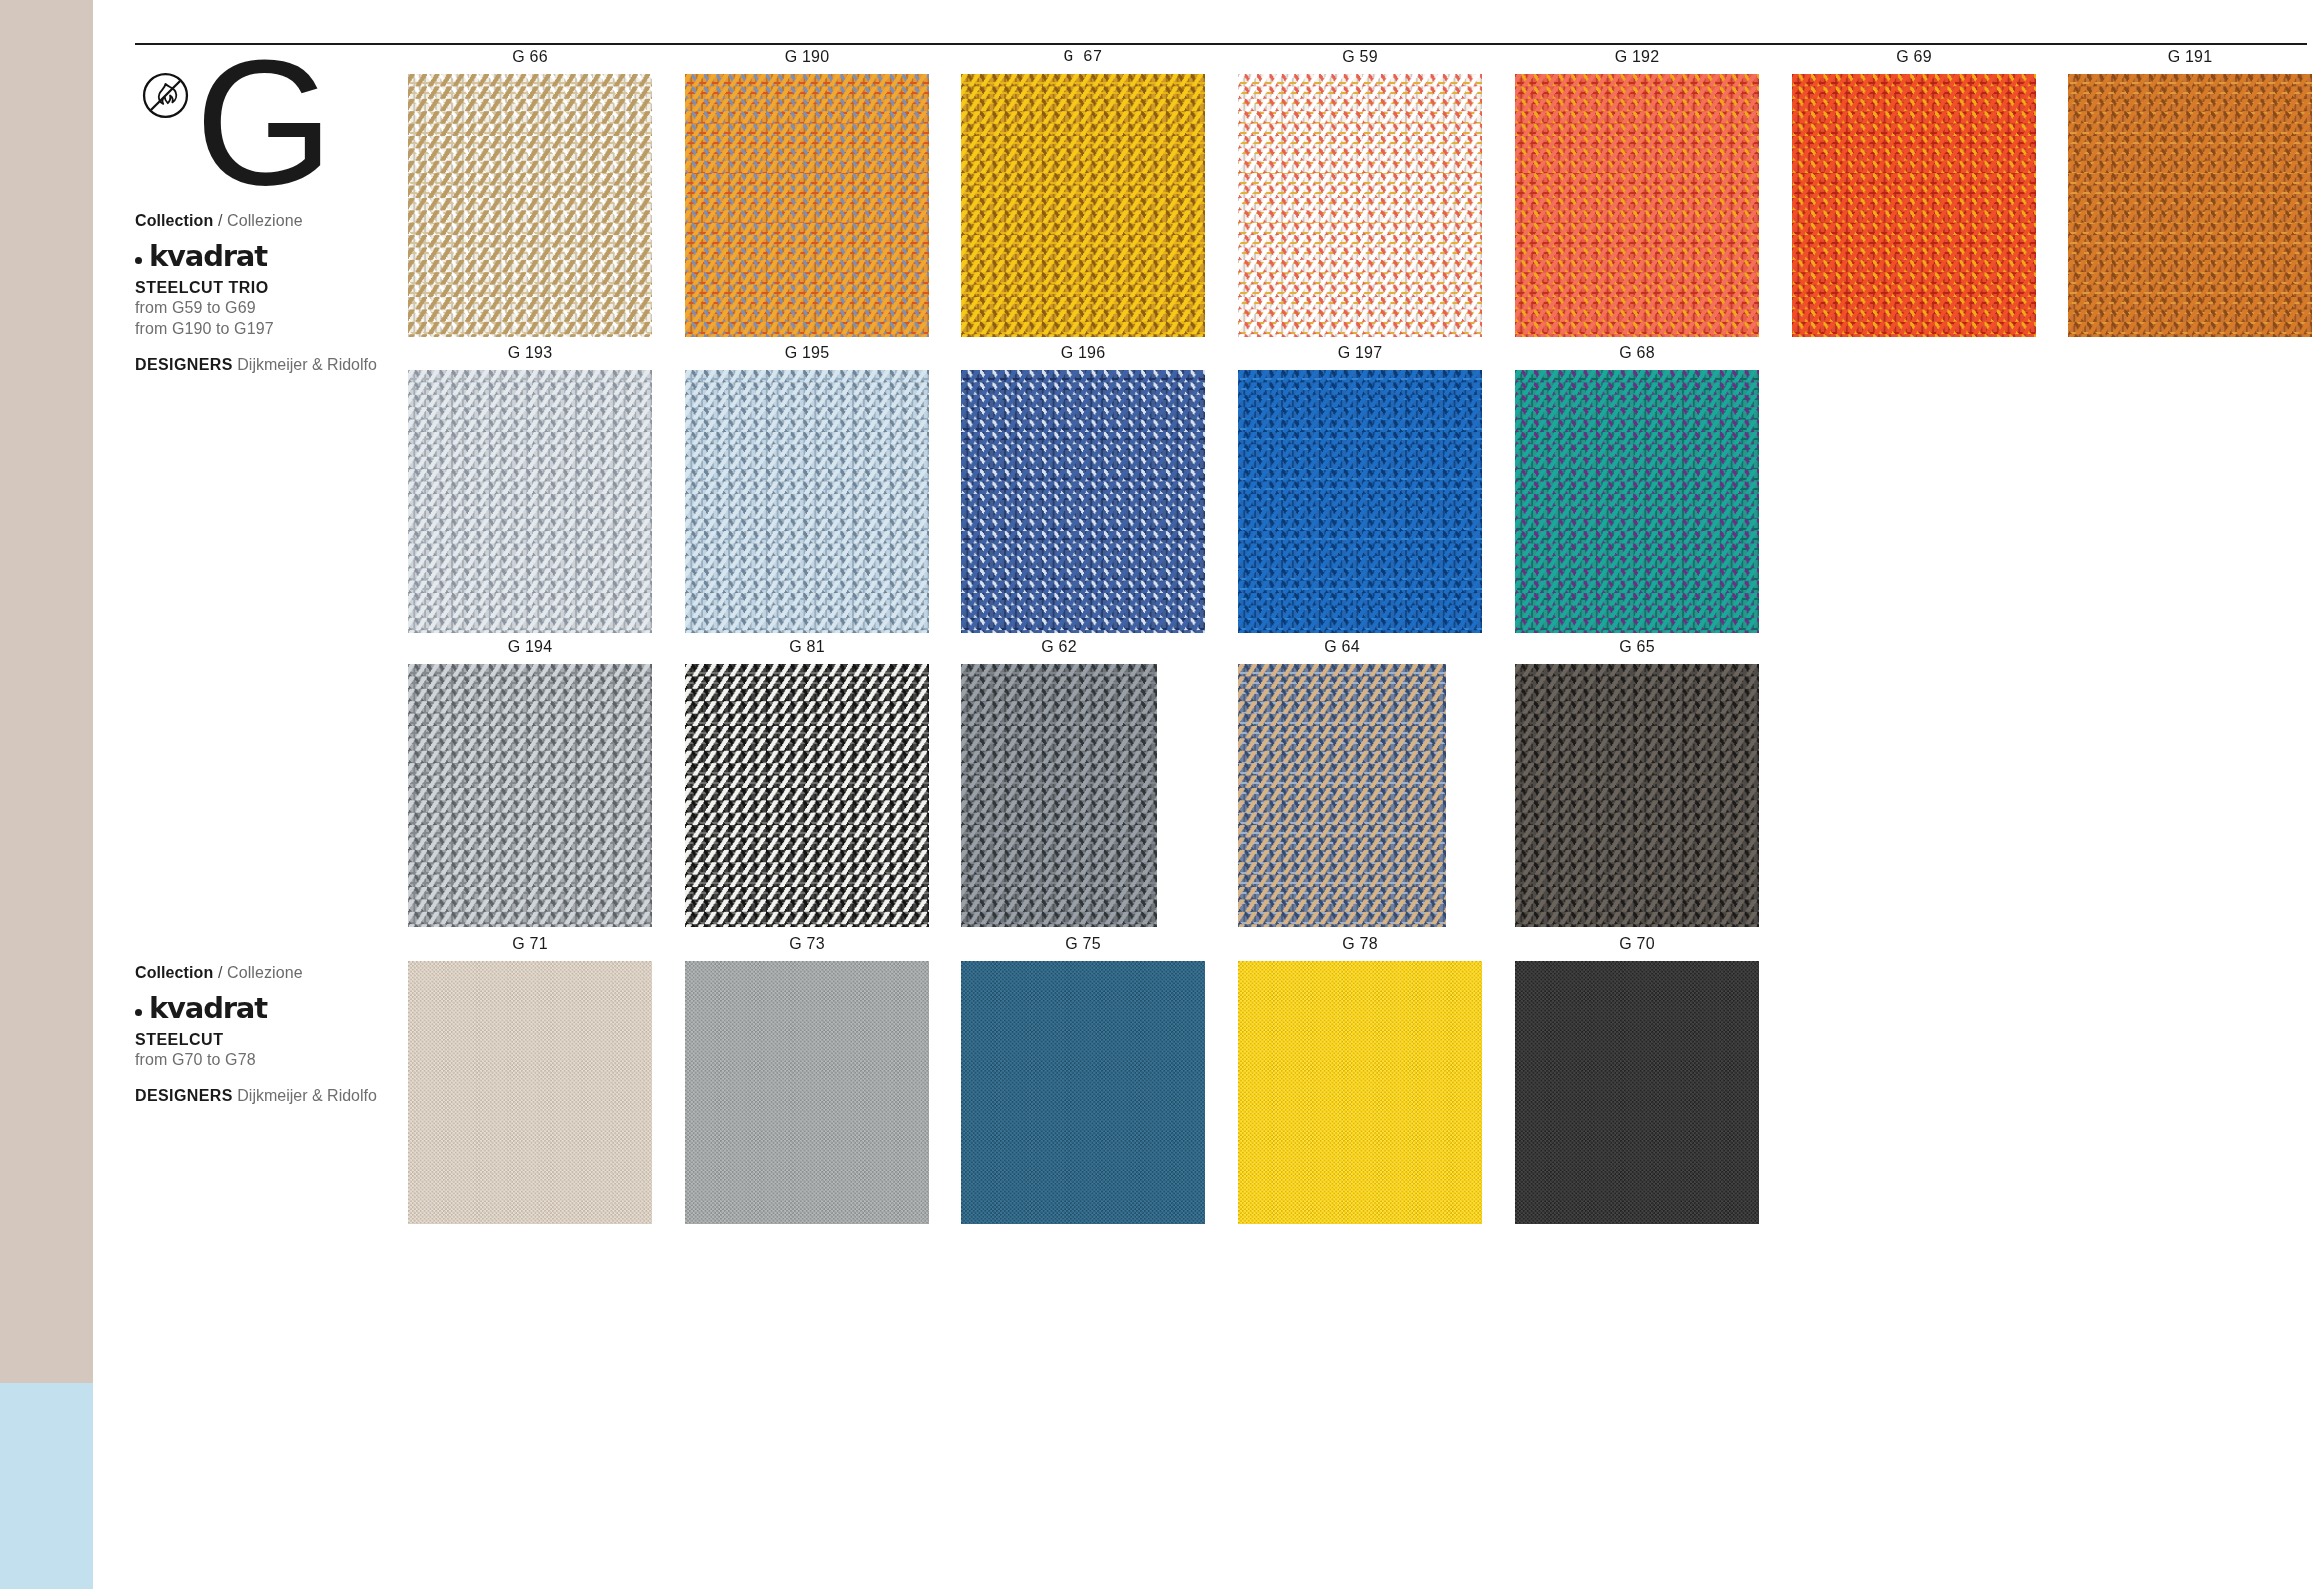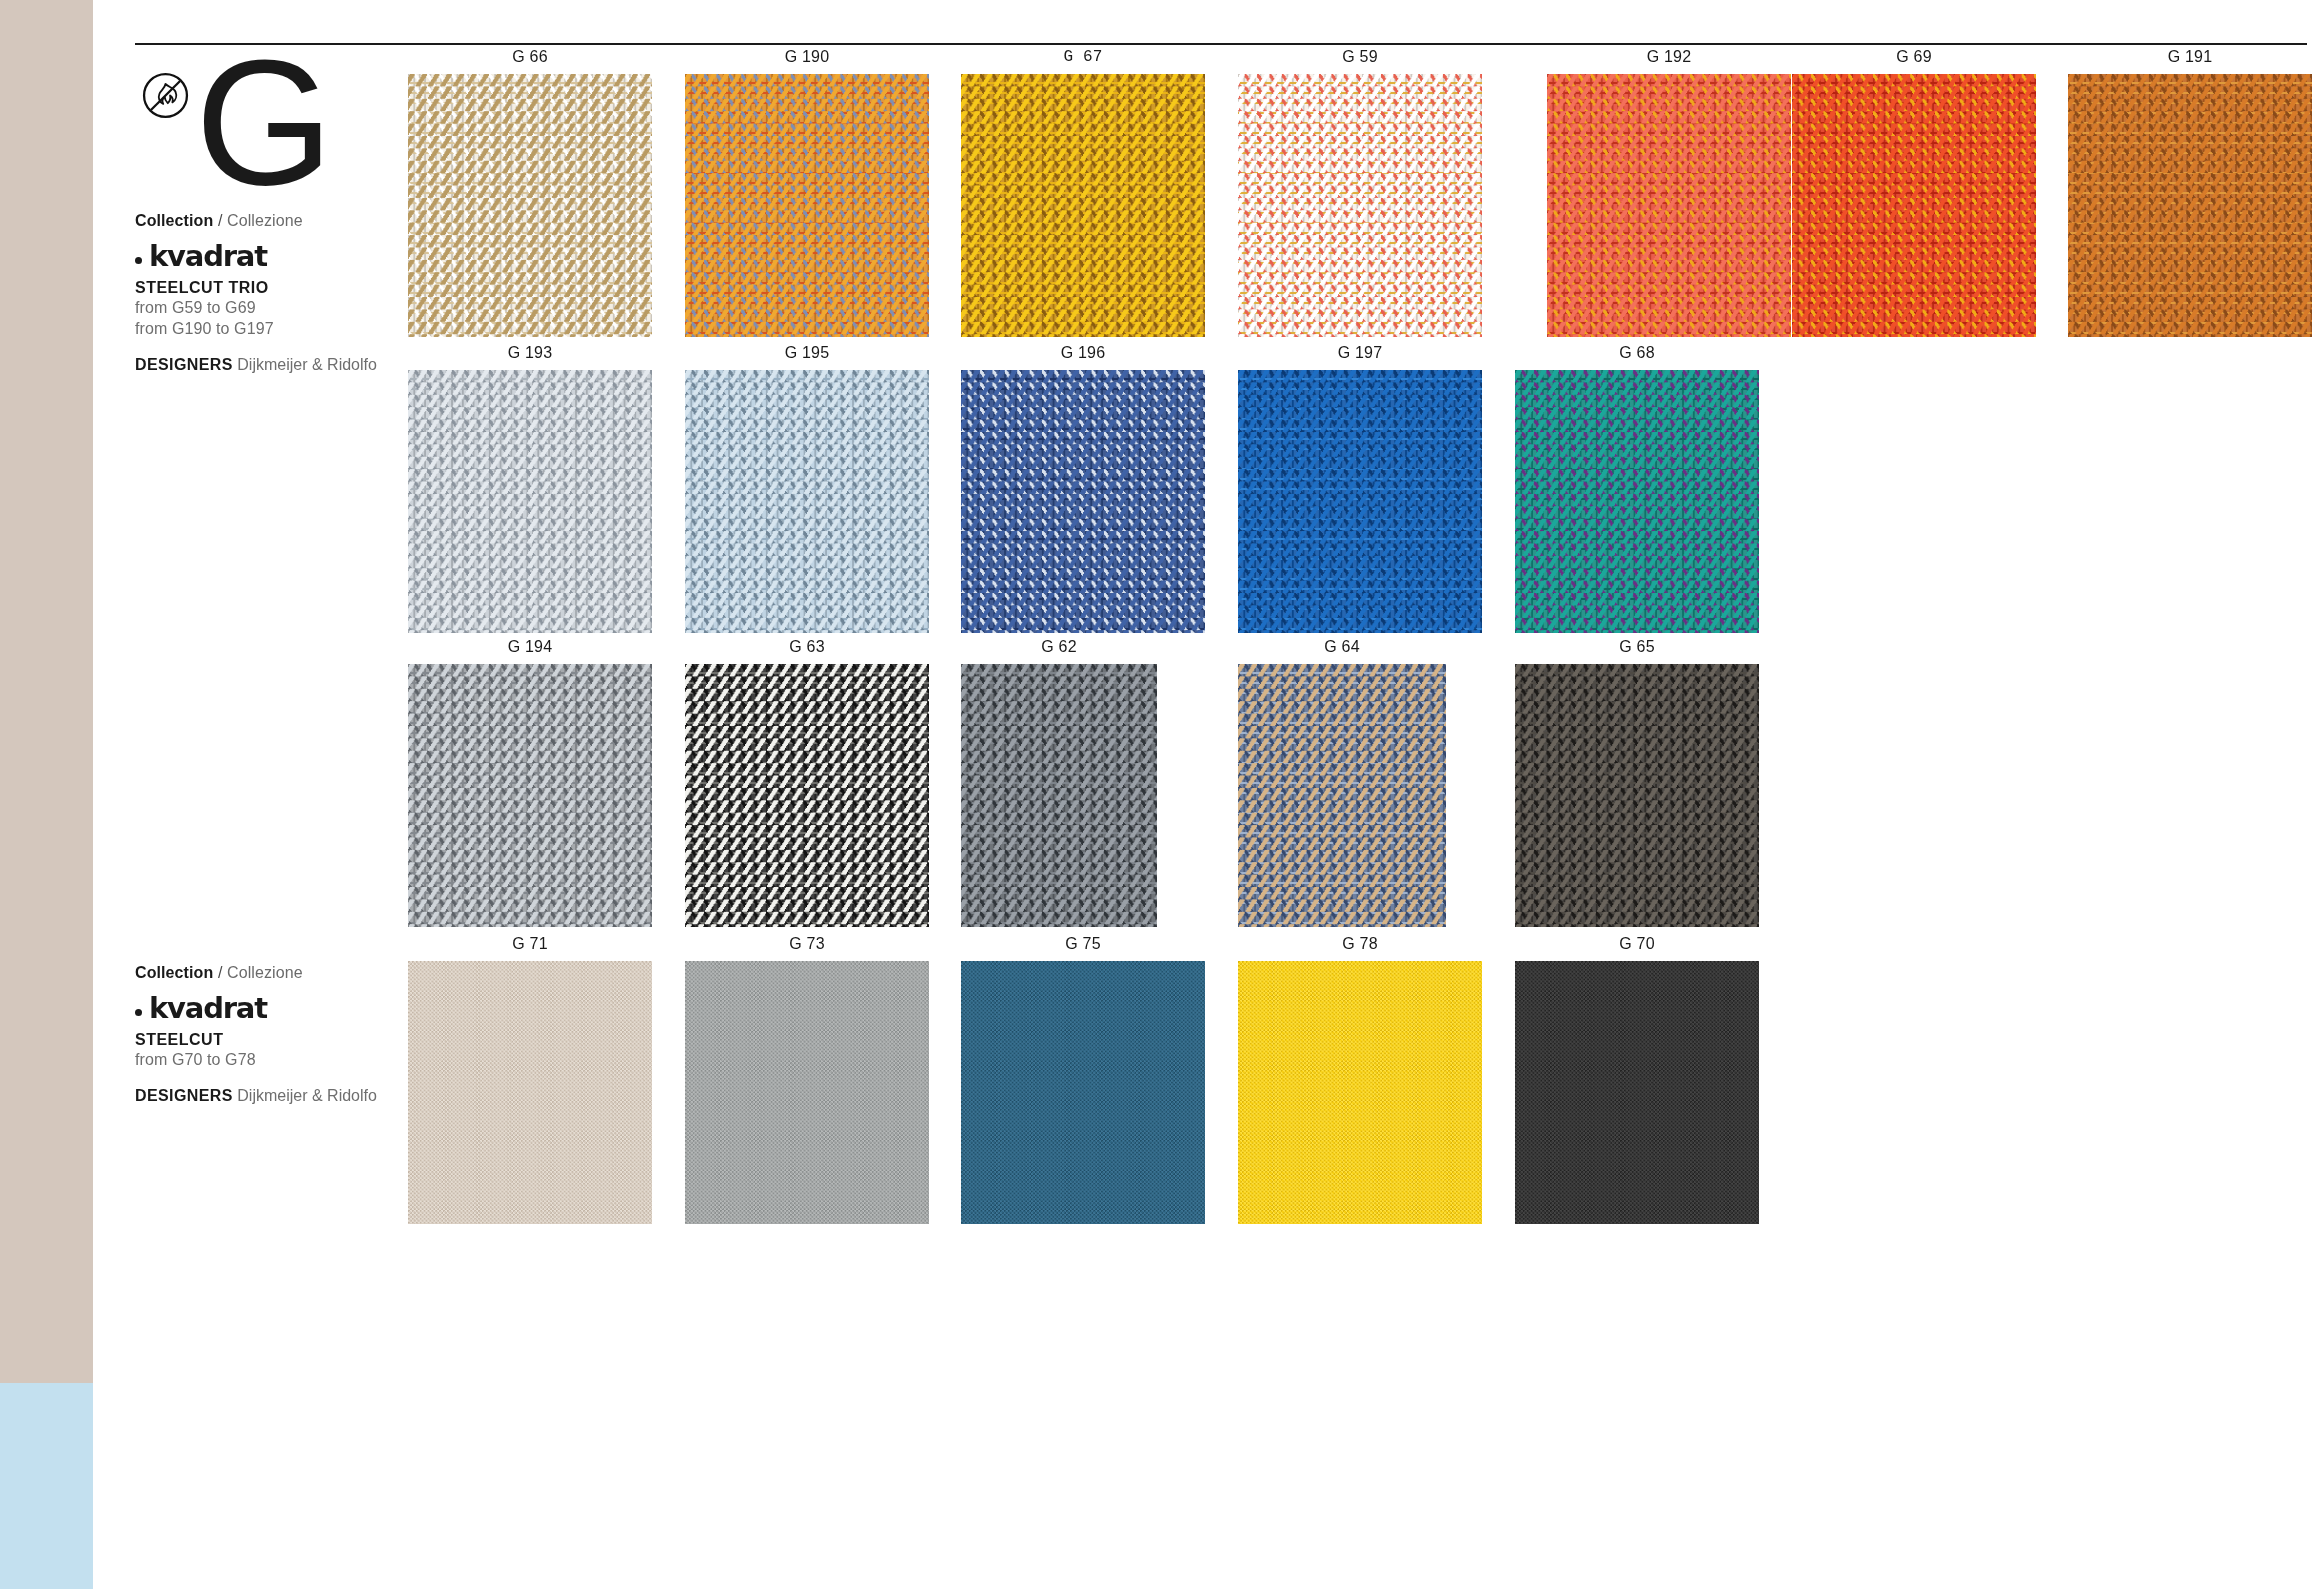--- a/index.html
+++ b/index.html
@@ -216,21 +216,21 @@
       <div class="swatch-tile" style="top: 25.5px; height: 263px; background-color: rgb(224, 138, 38); background-image: repeating-linear-gradient(-58deg, rgb(240, 168, 48) 0px, rgb(240, 168, 48) 4.6px, rgba(0, 0, 0, 0) 4.6px, rgba(0, 0, 0, 0) 10.8px), repeating-linear-gradient(58deg, rgb(125, 143, 181) 0px, rgb(125, 143, 181) 3.1px, rgba(0, 0, 0, 0) 3.1px, rgba(0, 0, 0, 0) 10.8px), repeating-linear-gradient(0deg, rgb(217, 84, 31) 0px, rgb(217, 84, 31) 2.3px, rgba(0, 0, 0, 0) 2.3px, rgba(0, 0, 0, 0) 10px), repeating-linear-gradient(90deg, rgba(0, 0, 0, 0.16) 0px, rgba(0, 0, 0, 0.16) 1.5px, rgba(255, 255, 255, 0.1) 1.5px, rgba(255, 255, 255, 0.1) 5.4px); background-size: 12.4px 12.4px, 12.4px 12.4px, 10px 10px, 5.4px 5.4px;"></div>
     </div>
     <div class="swatch-cell" style="left: 961px; top: 48px; width: 244px; height: 288px; font-family: Liberation Mono, monospace;">
       <div class="swatch-label" style="top: 0px;">G 67</div>
       <div class="swatch-tile" style="top: 25.5px; height: 263px; background-color: rgb(201, 142, 18); background-image: repeating-linear-gradient(-58deg, rgb(246, 200, 26) 0px, rgb(246, 200, 26) 4.6px, rgba(0, 0, 0, 0) 4.6px, rgba(0, 0, 0, 0) 10.8px), repeating-linear-gradient(58deg, rgb(138, 93, 16) 0px, rgb(138, 93, 16) 3.1px, rgba(0, 0, 0, 0) 3.1px, rgba(0, 0, 0, 0) 10.8px), repeating-linear-gradient(0deg, rgb(232, 179, 21) 0px, rgb(232, 179, 21) 2.3px, rgba(0, 0, 0, 0) 2.3px, rgba(0, 0, 0, 0) 10px), repeating-linear-gradient(90deg, rgba(0, 0, 0, 0.16) 0px, rgba(0, 0, 0, 0.16) 1.5px, rgba(255, 255, 255, 0.1) 1.5px, rgba(255, 255, 255, 0.1) 5.4px); background-size: 12.4px 12.4px, 12.4px 12.4px, 10px 10px, 5.4px 5.4px;"></div>
     </div>
     <div class="swatch-cell" style="left: 1238px; top: 48px; width: 244px; height: 288px;">
       <div class="swatch-label" style="top: 0px;">G 59</div>
       <div class="swatch-tile" style="top: 25.5px; height: 263px; background-color: rgb(247, 239, 232); background-image: repeating-linear-gradient(-58deg, rgb(255, 255, 255) 0px, rgb(255, 255, 255) 4.6px, rgba(0, 0, 0, 0) 4.6px, rgba(0, 0, 0, 0) 10.8px), repeating-linear-gradient(58deg, rgb(232, 96, 79) 0px, rgb(232, 96, 79) 3.1px, rgba(0, 0, 0, 0) 3.1px, rgba(0, 0, 0, 0) 10.8px), repeating-linear-gradient(0deg, rgb(224, 176, 58) 0px, rgb(224, 176, 58) 2.3px, rgba(0, 0, 0, 0) 2.3px, rgba(0, 0, 0, 0) 10px), repeating-linear-gradient(90deg, rgba(0, 0, 0, 0.16) 0px, rgba(0, 0, 0, 0.16) 1.5px, rgba(255, 255, 255, 0.1) 1.5px, rgba(255, 255, 255, 0.1) 5.4px); background-size: 12.4px 12.4px, 12.4px 12.4px, 10px 10px, 5.4px 5.4px;"></div>
     </div>
-    <div class="swatch-cell" style="left: 1515px; top: 48px; width: 244px; height: 288px; margin-left: 32px;">
+    <div class="swatch-cell" style="left: 1515px; top: 48px; width: 244px; height: 288px;">
       <div class="swatch-label" style="top: 0px;">G 192</div>
       <div class="swatch-tile" style="top: 25.5px; height: 263px; background-color: rgb(232, 74, 53); background-image: repeating-linear-gradient(-58deg, rgb(244, 112, 90) 0px, rgb(244, 112, 90) 4.6px, rgba(0, 0, 0, 0) 4.6px, rgba(0, 0, 0, 0) 10.8px), repeating-linear-gradient(58deg, rgb(240, 168, 28) 0px, rgb(240, 168, 28) 3.1px, rgba(0, 0, 0, 0) 3.1px, rgba(0, 0, 0, 0) 10.8px), repeating-linear-gradient(0deg, rgb(194, 48, 28) 0px, rgb(194, 48, 28) 2.3px, rgba(0, 0, 0, 0) 2.3px, rgba(0, 0, 0, 0) 10px), repeating-linear-gradient(90deg, rgba(0, 0, 0, 0.16) 0px, rgba(0, 0, 0, 0.16) 1.5px, rgba(255, 255, 255, 0.1) 1.5px, rgba(255, 255, 255, 0.1) 5.4px); background-size: 12.4px 12.4px, 12.4px 12.4px, 10px 10px, 5.4px 5.4px;"></div>
     </div>
     <div class="swatch-cell" style="left: 1792px; top: 48px; width: 244px; height: 288px;">
       <div class="swatch-label" style="top: 0px;">G 69</div>
       <div class="swatch-tile" style="top: 25.5px; height: 263px; background-color: rgb(224, 52, 26); background-image: repeating-linear-gradient(-58deg, rgb(240, 79, 40) 0px, rgb(240, 79, 40) 4.6px, rgba(0, 0, 0, 0) 4.6px, rgba(0, 0, 0, 0) 10.8px), repeating-linear-gradient(58deg, rgb(242, 171, 22) 0px, rgb(242, 171, 22) 3.1px, rgba(0, 0, 0, 0) 3.1px, rgba(0, 0, 0, 0) 10.8px), repeating-linear-gradient(0deg, rgb(184, 34, 16) 0px, rgb(184, 34, 16) 2.3px, rgba(0, 0, 0, 0) 2.3px, rgba(0, 0, 0, 0) 10px), repeating-linear-gradient(90deg, rgba(0, 0, 0, 0.16) 0px, rgba(0, 0, 0, 0.16) 1.5px, rgba(255, 255, 255, 0.1) 1.5px, rgba(255, 255, 255, 0.1) 5.4px); background-size: 12.4px 12.4px, 12.4px 12.4px, 10px 10px, 5.4px 5.4px;"></div>
     </div>
     <div class="swatch-cell" style="left: 2068px; top: 48px; width: 244px; height: 288px;">
       <div class="swatch-label" style="top: 0px;">G 191</div>
       <div class="swatch-tile" style="top: 25.5px; height: 263px; background-color: rgb(193, 101, 31); background-image: repeating-linear-gradient(-58deg, rgb(216, 123, 40) 0px, rgb(216, 123, 40) 4.6px, rgba(0, 0, 0, 0) 4.6px, rgba(0, 0, 0, 0) 10.8px), repeating-linear-gradient(58deg, rgb(138, 74, 24) 0px, rgb(138, 74, 24) 3.1px, rgba(0, 0, 0, 0) 3.1px, rgba(0, 0, 0, 0) 10.8px), repeating-linear-gradient(0deg, rgb(224, 154, 58) 0px, rgb(224, 154, 58) 2.3px, rgba(0, 0, 0, 0) 2.3px, rgba(0, 0, 0, 0) 10px), repeating-linear-gradient(90deg, rgba(0, 0, 0, 0.16) 0px, rgba(0, 0, 0, 0.16) 1.5px, rgba(255, 255, 255, 0.1) 1.5px, rgba(255, 255, 255, 0.1) 5.4px); background-size: 12.4px 12.4px, 12.4px 12.4px, 10px 10px, 5.4px 5.4px;"></div>
@@ -253,21 +253,21 @@
     </div>
     <div class="swatch-cell" style="left: 1515px; top: 344px; width: 244px; height: 288px;">
       <div class="swatch-label" style="top: 0px;">G 68</div>
       <div class="swatch-tile" style="top: 25.5px; height: 263px; background-color: rgb(18, 137, 126); background-image: repeating-linear-gradient(-58deg, rgb(27, 167, 154) 0px, rgb(27, 167, 154) 4.6px, rgba(0, 0, 0, 0) 4.6px, rgba(0, 0, 0, 0) 10.8px), repeating-linear-gradient(58deg, rgb(107, 47, 134) 0px, rgb(107, 47, 134) 3.1px, rgba(0, 0, 0, 0) 3.1px, rgba(0, 0, 0, 0) 10.8px), repeating-linear-gradient(0deg, rgb(12, 106, 97) 0px, rgb(12, 106, 97) 2.3px, rgba(0, 0, 0, 0) 2.3px, rgba(0, 0, 0, 0) 10px), repeating-linear-gradient(90deg, rgba(0, 0, 0, 0.16) 0px, rgba(0, 0, 0, 0.16) 1.5px, rgba(255, 255, 255, 0.1) 1.5px, rgba(255, 255, 255, 0.1) 5.4px); background-size: 12.4px 12.4px, 12.4px 12.4px, 10px 10px, 5.4px 5.4px;"></div>
     </div>
     <div class="swatch-cell" style="left: 408px; top: 638px; width: 244px; height: 288px;">
       <div class="swatch-label" style="top: 0px;">G 194</div>
       <div class="swatch-tile" style="top: 25.5px; height: 263px; background-color: rgb(154, 158, 163); background-image: repeating-linear-gradient(-58deg, rgb(207, 212, 217) 0px, rgb(207, 212, 217) 4.6px, rgba(0, 0, 0, 0) 4.6px, rgba(0, 0, 0, 0) 10.8px), repeating-linear-gradient(58deg, rgb(93, 98, 104) 0px, rgb(93, 98, 104) 3.1px, rgba(0, 0, 0, 0) 3.1px, rgba(0, 0, 0, 0) 10.8px), repeating-linear-gradient(0deg, rgb(131, 136, 142) 0px, rgb(131, 136, 142) 2.3px, rgba(0, 0, 0, 0) 2.3px, rgba(0, 0, 0, 0) 10px), repeating-linear-gradient(90deg, rgba(0, 0, 0, 0.16) 0px, rgba(0, 0, 0, 0.16) 1.5px, rgba(255, 255, 255, 0.1) 1.5px, rgba(255, 255, 255, 0.1) 5.4px); background-size: 12.4px 12.4px, 12.4px 12.4px, 10px 10px, 5.4px 5.4px;"></div>
     </div>
     <div class="swatch-cell" style="left: 685px; top: 638px; width: 244px; height: 288px;">
-      <div class="swatch-label" style="top: 0px;">G 63</div>
+      <div class="swatch-label" style="top: 0px;">G 81</div>
       <div class="swatch-tile" style="top: 25.5px; height: 263px; background-color: rgb(43, 43, 43); background-image: repeating-linear-gradient(-58deg, rgb(242, 242, 238) 0px, rgb(242, 242, 238) 4.6px, rgba(0, 0, 0, 0) 4.6px, rgba(0, 0, 0, 0) 10.8px), repeating-linear-gradient(58deg, rgb(17, 17, 17) 0px, rgb(17, 17, 17) 3.1px, rgba(0, 0, 0, 0) 3.1px, rgba(0, 0, 0, 0) 10.8px), repeating-linear-gradient(0deg, rgb(110, 110, 106) 0px, rgb(110, 110, 106) 2.3px, rgba(0, 0, 0, 0) 2.3px, rgba(0, 0, 0, 0) 10px), repeating-linear-gradient(90deg, rgba(0, 0, 0, 0.16) 0px, rgba(0, 0, 0, 0.16) 1.5px, rgba(255, 255, 255, 0.1) 1.5px, rgba(255, 255, 255, 0.1) 5.4px); background-size: 12.4px 12.4px, 12.4px 12.4px, 10px 10px, 5.4px 5.4px;"></div>
     </div>
     <div class="swatch-cell" style="left: 961px; top: 638px; width: 196px; height: 288px;">
       <div class="swatch-label" style="top: 0px;">G 62</div>
       <div class="swatch-tile" style="top: 25.5px; height: 263px; background-color: rgb(95, 100, 106); background-image: repeating-linear-gradient(-58deg, rgb(154, 160, 167) 0px, rgb(154, 160, 167) 4.6px, rgba(0, 0, 0, 0) 4.6px, rgba(0, 0, 0, 0) 10.8px), repeating-linear-gradient(58deg, rgb(47, 52, 57) 0px, rgb(47, 52, 57) 3.1px, rgba(0, 0, 0, 0) 3.1px, rgba(0, 0, 0, 0) 10.8px), repeating-linear-gradient(0deg, rgb(125, 131, 138) 0px, rgb(125, 131, 138) 2.3px, rgba(0, 0, 0, 0) 2.3px, rgba(0, 0, 0, 0) 10px), repeating-linear-gradient(90deg, rgba(0, 0, 0, 0.16) 0px, rgba(0, 0, 0, 0.16) 1.5px, rgba(255, 255, 255, 0.1) 1.5px, rgba(255, 255, 255, 0.1) 5.4px); background-size: 12.4px 12.4px, 12.4px 12.4px, 10px 10px, 5.4px 5.4px;"></div>
     </div>
     <div class="swatch-cell" style="left: 1238px; top: 638px; width: 208px; height: 288px;">
       <div class="swatch-label" style="top: 0px;">G 64</div>
       <div class="swatch-tile" style="top: 25.5px; height: 263px; background-color: rgb(93, 114, 150); background-image: repeating-linear-gradient(-58deg, rgb(214, 180, 136) 0px, rgb(214, 180, 136) 4.6px, rgba(0, 0, 0, 0) 4.6px, rgba(0, 0, 0, 0) 10.8px), repeating-linear-gradient(58deg, rgb(54, 73, 110) 0px, rgb(54, 73, 110) 3.1px, rgba(0, 0, 0, 0) 3.1px, rgba(0, 0, 0, 0) 10.8px), repeating-linear-gradient(0deg, rgb(159, 178, 205) 0px, rgb(159, 178, 205) 2.3px, rgba(0, 0, 0, 0) 2.3px, rgba(0, 0, 0, 0) 10px), repeating-linear-gradient(90deg, rgba(0, 0, 0, 0.16) 0px, rgba(0, 0, 0, 0.16) 1.5px, rgba(255, 255, 255, 0.1) 1.5px, rgba(255, 255, 255, 0.1) 5.4px); background-size: 12.4px 12.4px, 12.4px 12.4px, 10px 10px, 5.4px 5.4px;"></div>
     </div>

